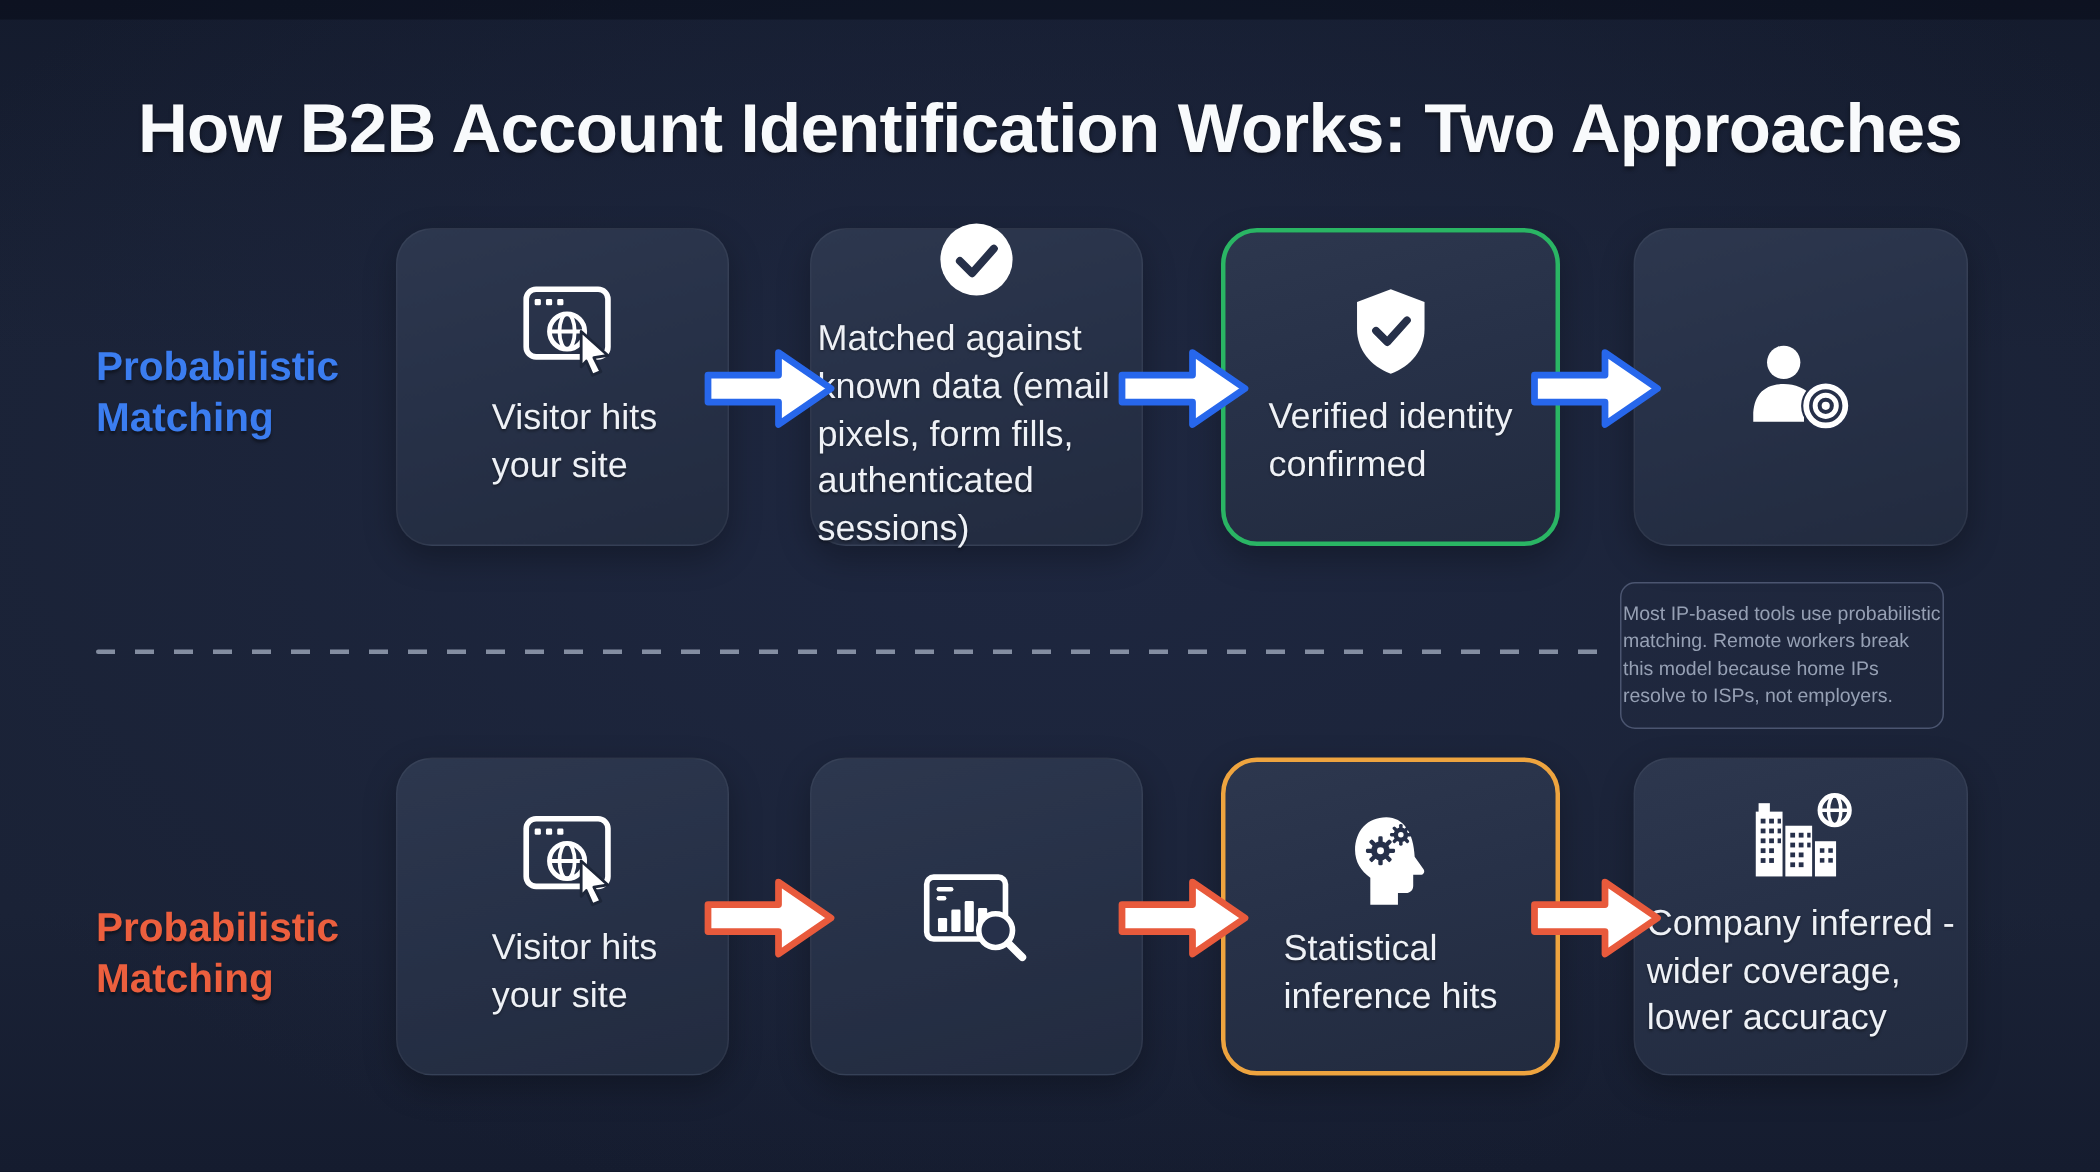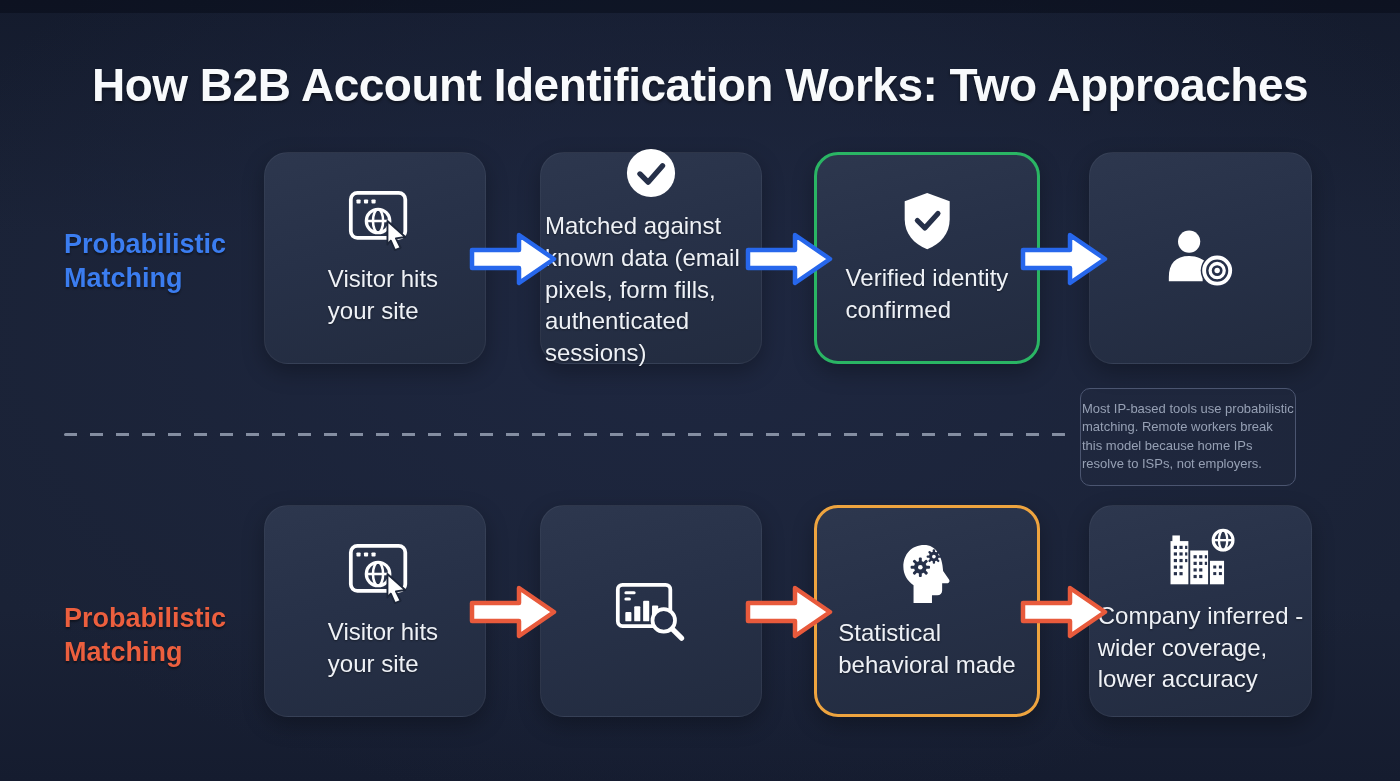--- a/index.html
+++ b/index.html
@@ -248,21 +248,21 @@
             <rect x="34.8" y="7.5" width="2.4" height="15" rx="1" transform="rotate(45 36 15)"></rect>
             <rect x="34.8" y="7.5" width="2.4" height="15" rx="1" transform="rotate(90 36 15)"></rect>
             <rect x="34.8" y="7.5" width="2.4" height="15" rx="1" transform="rotate(135 36 15)"></rect>
             <circle cx="36" cy="15" r="5"></circle>
           </g>
           <circle cx="22" cy="26" r="2.4" fill="#fff"></circle>
           <circle cx="36" cy="15" r="1.9" fill="#fff"></circle>
         </svg>
       </div>
       <div class="step-text">Statistical
-behavioral made</div>
+inference hits</div>
     </div>
 
     <div class="flow-arrow gap-3">
       <svg viewBox="0 0 88 56" width="88" height="56">
         <polygon points="3,19 50,19 50,4 85,28 50,52 50,37 3,37" fill="#fff" stroke="#e85a3c" stroke-width="4.5" stroke-linejoin="round"></polygon>
       </svg>
     </div>
 
     <div class="step-box col-4">
       <div class="step-icon">

